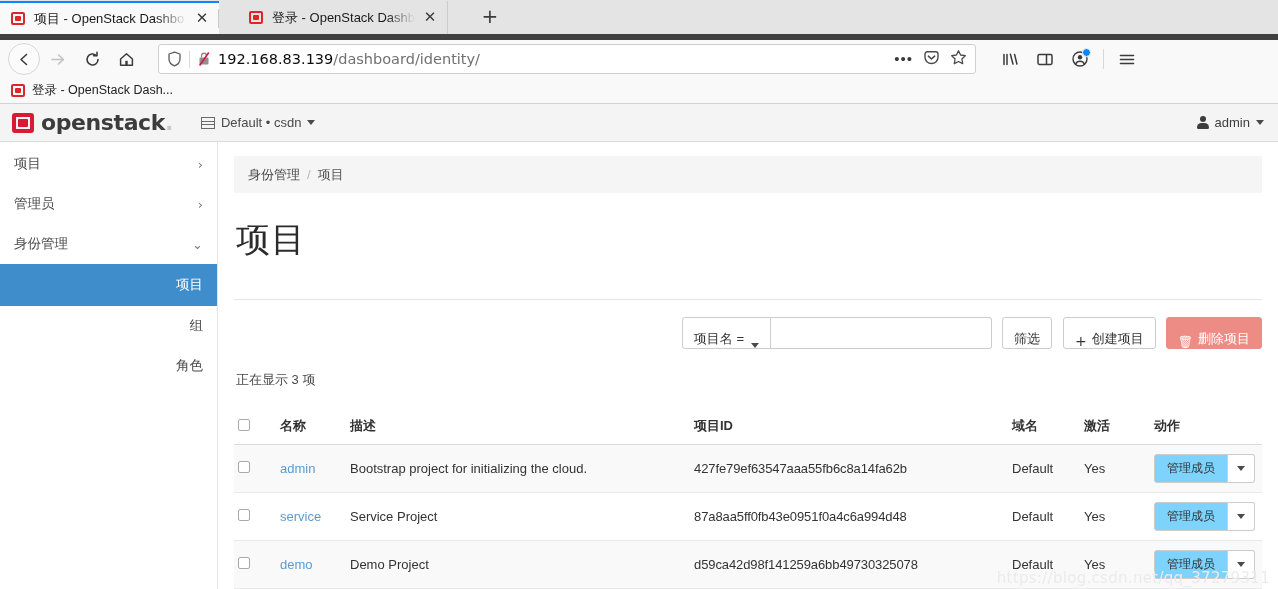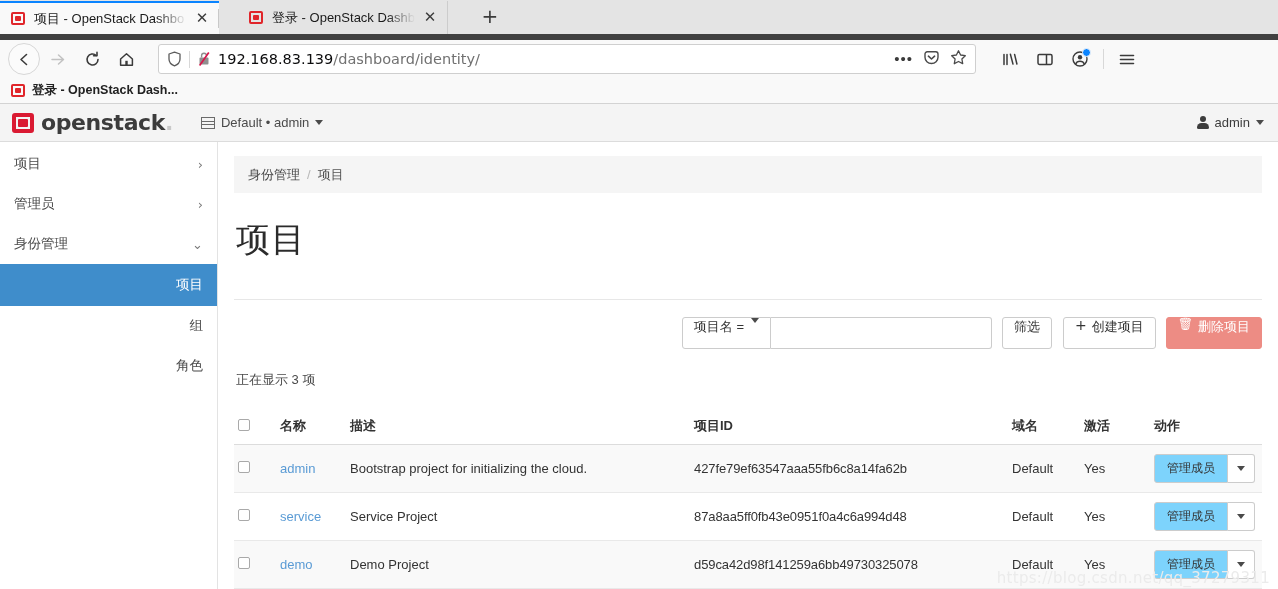--- a/index.html
+++ b/index.html
@@ -186,21 +186,20 @@
   .tbsep { width: 1px; height: 20px; background: #d8d8d8; margin: 0 4px; }
 
   .bookmarkbar {
     height: 26px;
     background: #f9f9f9;
     border-bottom: 1px solid #d3d3d3;
     display: flex;
     align-items: center;
     padding: 0 6px;
     box-sizing: border-box;
-    font-weight: bold;
   }
   .bookmark {
     display: flex;
     align-items: center;
     gap: 6px;
     padding: 2px 5px;
     font-size: 12.5px;
     color: #222;
   }
   .bm-favicon { width: 15px; height: 14px; position: relative; flex: 0 0 15px; }
@@ -403,21 +402,21 @@
     gap: 0;
   }
   .btn {
     height: 32px;
     background: #fff;
     border: 1px solid #cccccc;
     border-radius: 3px;
     font-size: 13px;
     color: #333;
     display: inline-flex;
-    align-items: flex-start;
+    align-items: flex-end;
     justify-content: center;
     padding: 0 11px;
     box-sizing: border-box;
     white-space: nowrap;
   }
   .filter-group { display: flex; }
   .btn.dropdown-toggle {
     border-top-right-radius: 0;
     border-bottom-right-radius: 0;
     gap: 7px;
@@ -662,21 +661,21 @@
   <div class="os-header">
     <div class="os-logo">
       <span class="logo-mark">
         <span class="ring"></span>
           <span class="inner"></span>
       </span>
       <span class="logo-text"><span>openstack</span><span class="dot">.</span></span>
     </div>
     <div class="ctx-switcher">
       <span class="grid-ico"></span>
-      <span>Default • admin</span>
+      <span>Default • csdn</span>
       <span class="caret"></span>
     </div>
     <div class="os-user">
       <span class="person-ico">
         <span class="head"></span>
           <span class="body"></span>
       </span>
       <span>admin</span>
       <span class="caret"></span>
     </div>

